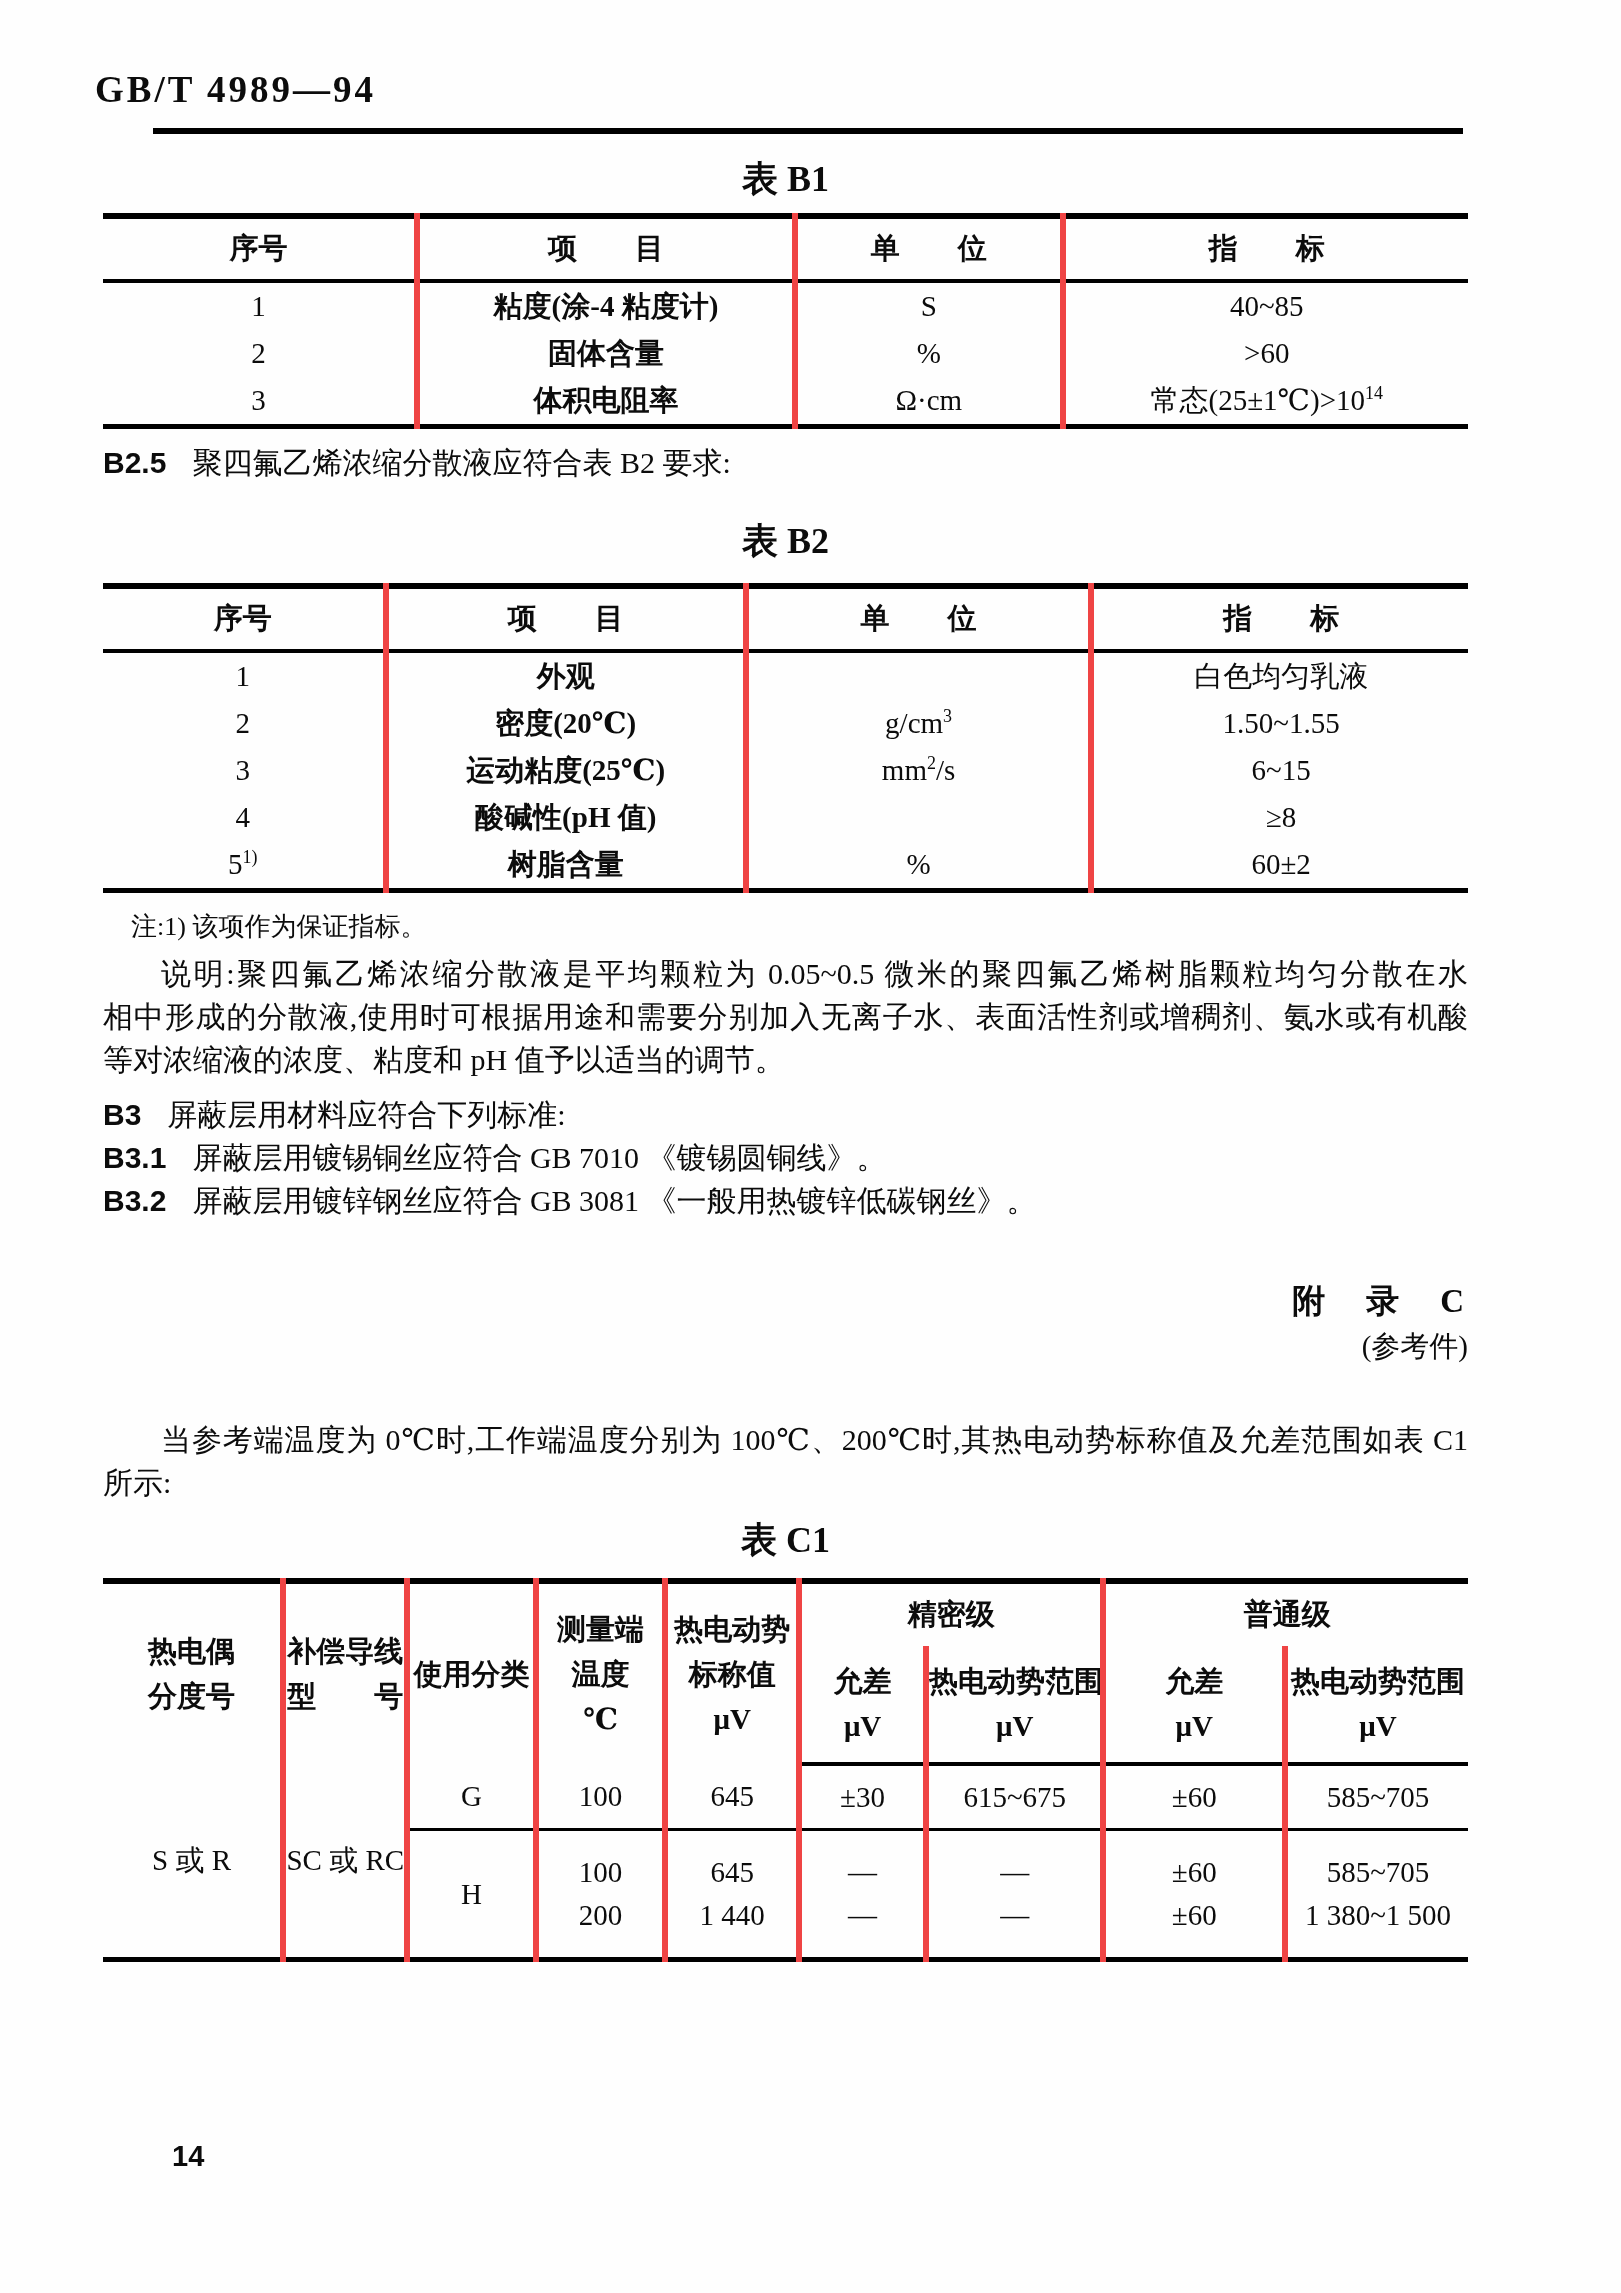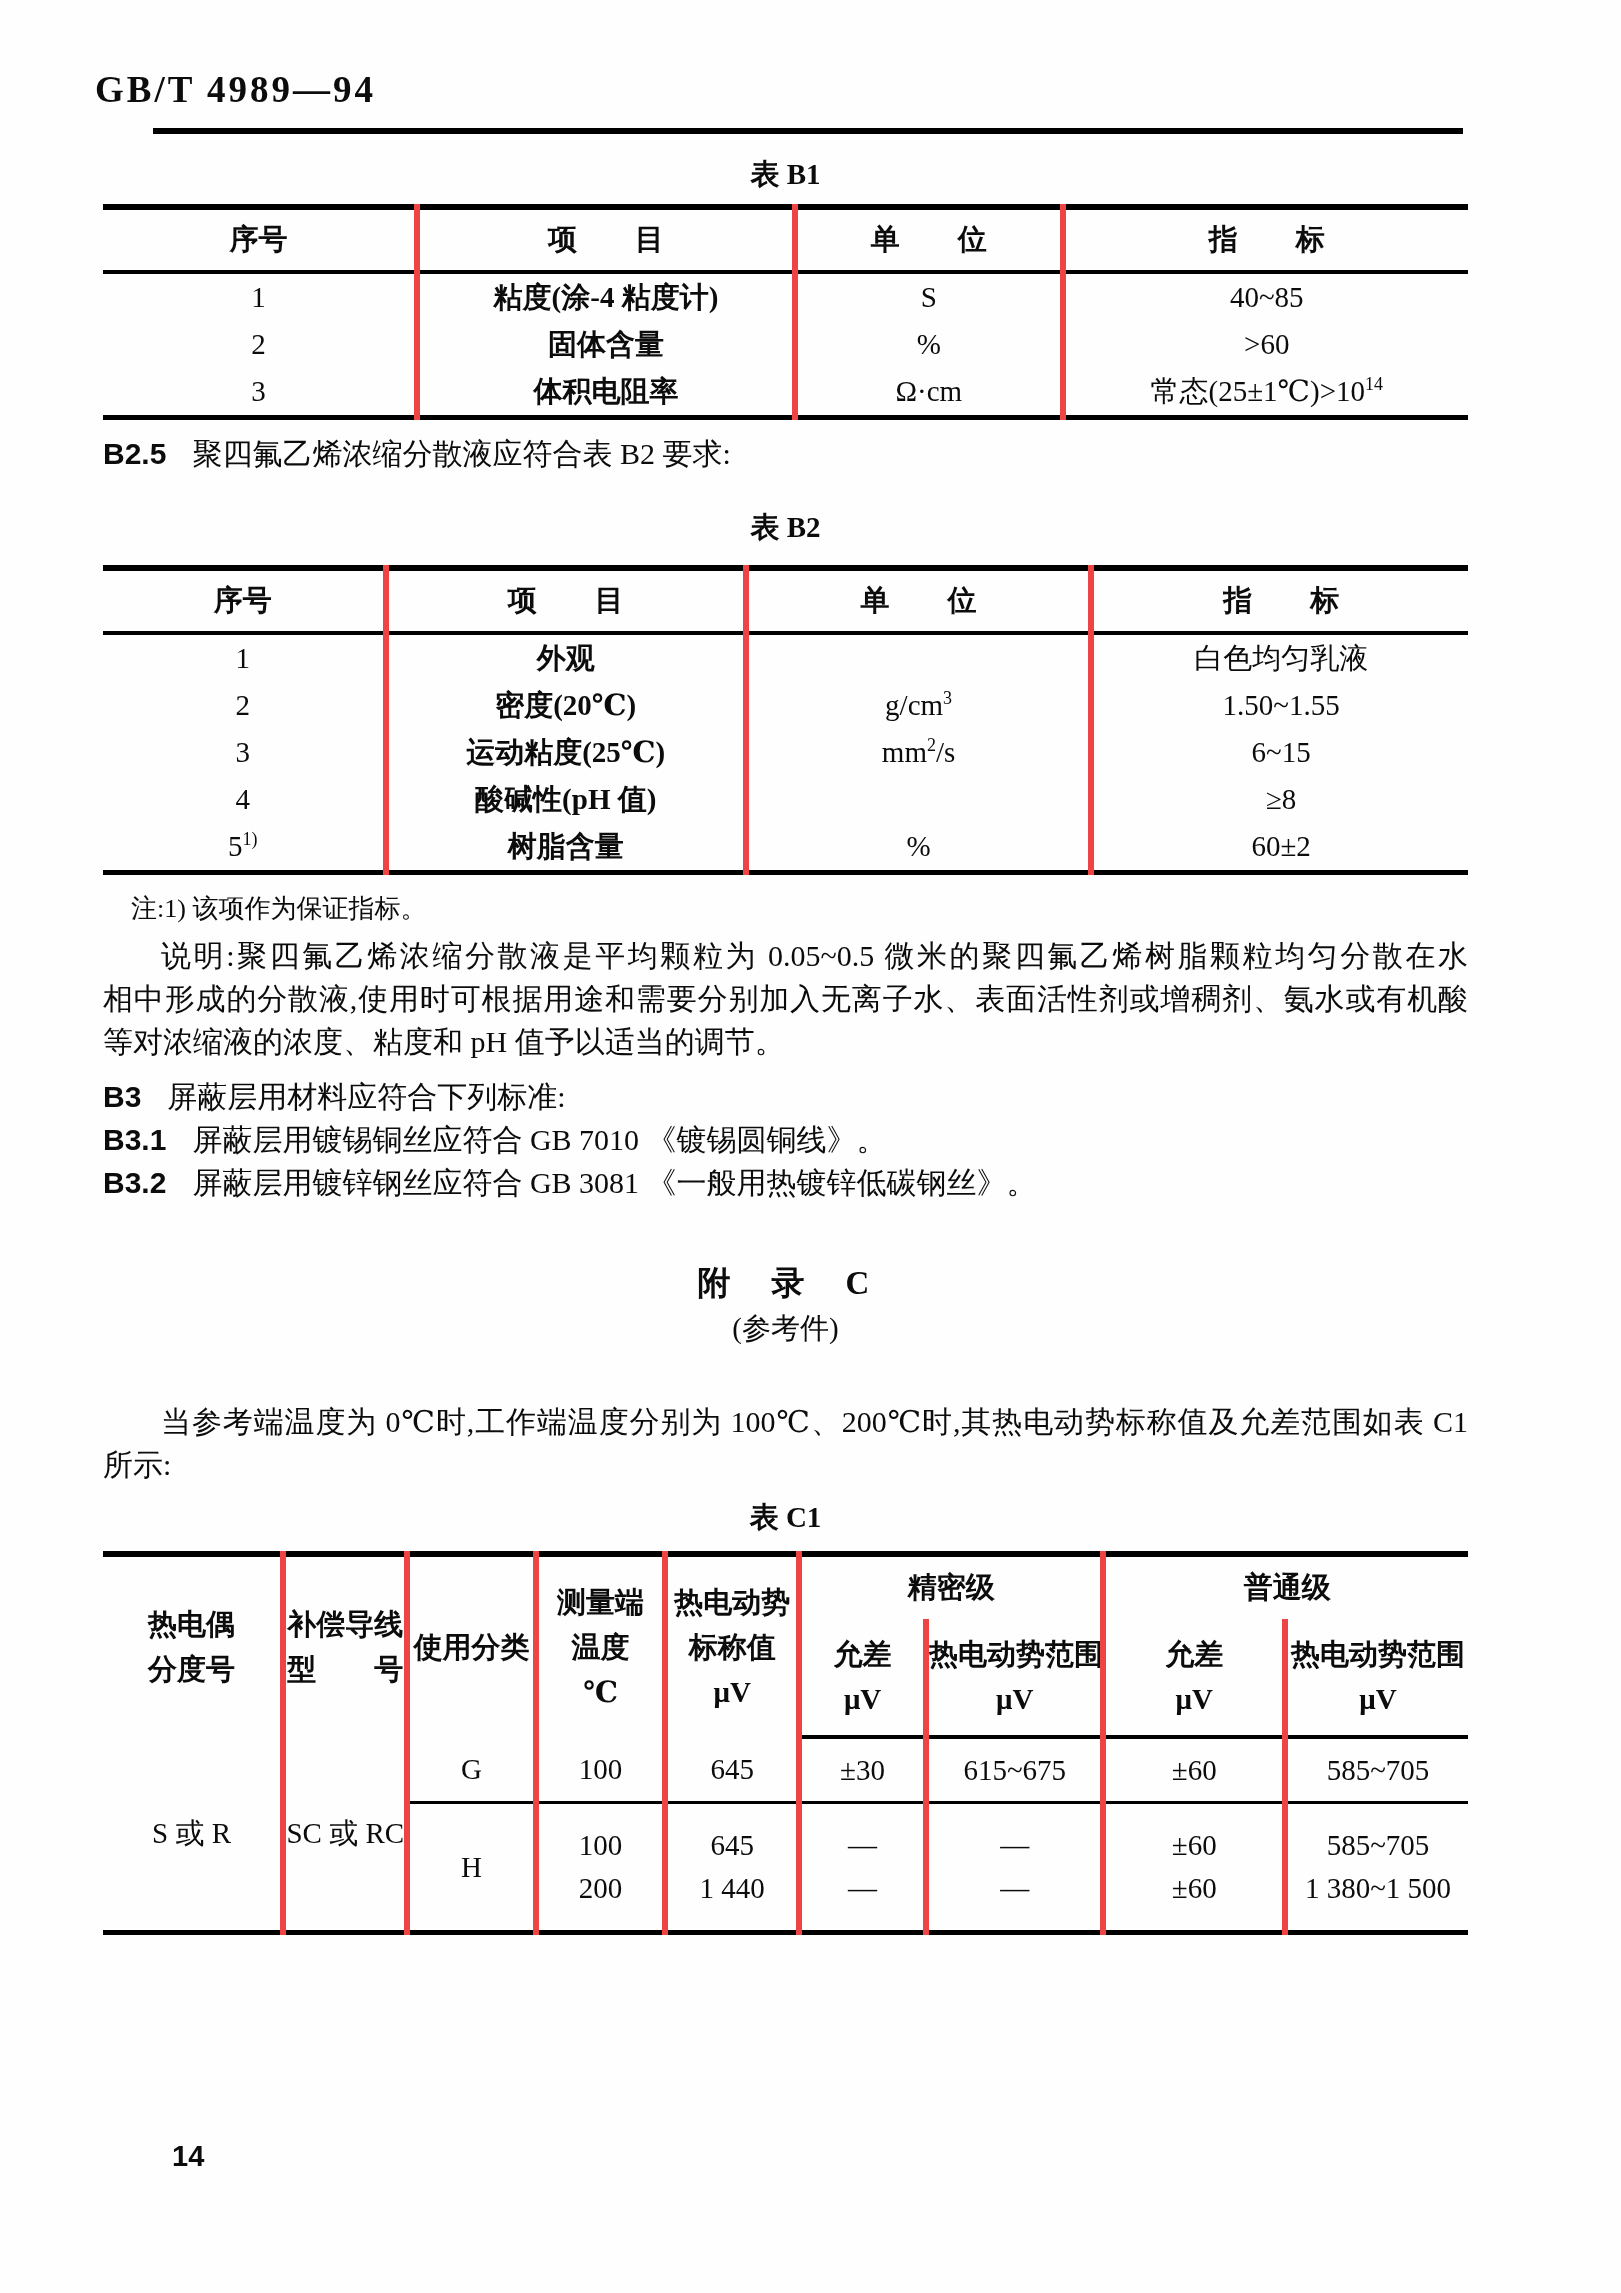--- a/index.html
+++ b/index.html
@@ -20,21 +20,21 @@
     text-align:left;
     font-family:Liberation Serif, serif;
     font-weight:bold;
     font-size:37px;
     letter-spacing:3px;
     position:relative; left:-8px;
   }
   .top-rule { height:6px; background:#000; margin-top:17px; margin-left:50px; width:1310px; }
 
   
-  .tbl-caption { text-align:center; font-size:29px; font-weight:bold; }
+  .tbl-caption { text-align:center; font-size:36px; font-weight:bold; }
   .cap-b1 { margin-top:21px; }
   .cap-b2 { margin-top:32px; }
   .cap-c1 { margin-top:12px; }
 
   
   table.std {
     width:100%;
     border-collapse:collapse;
     table-layout:fixed;
     border-top:6px solid #000;
@@ -60,21 +60,21 @@
   .b25 { margin-top:12px; }
   .note-line { font-size:26px; margin-top:16px; padding-left:28px; }
   .desc { margin-top:8px; font-size:30px; }
   .desc .ln { line-height:43px; }
   .jl { text-align:justify; text-align-last:justify; }
   .indent2 { text-indent:58px; }
   .b3block { margin-top:12px; }
   .b3block .secline { line-height:43px; }
 
   
-  .appendix { margin-top:56px; text-align:center; }
+  .appendix { margin-top:56px; text-align:right; }
   .app-title { font-size:33px; font-weight:bold; letter-spacing:4px; line-height:46px; }
   .app-sub { font-size:32px; font-weight:bold; line-height:46px; }
   .app-note { font-size:29px; line-height:44px; }
 
   .para-c { margin-top:50px; font-size:30px; }
   .para-c .ln { line-height:43px; }
 
   
   .c1 { margin-top:13px; border-bottom:6px solid #000; }
   .c1 td { font-size:28px; }

